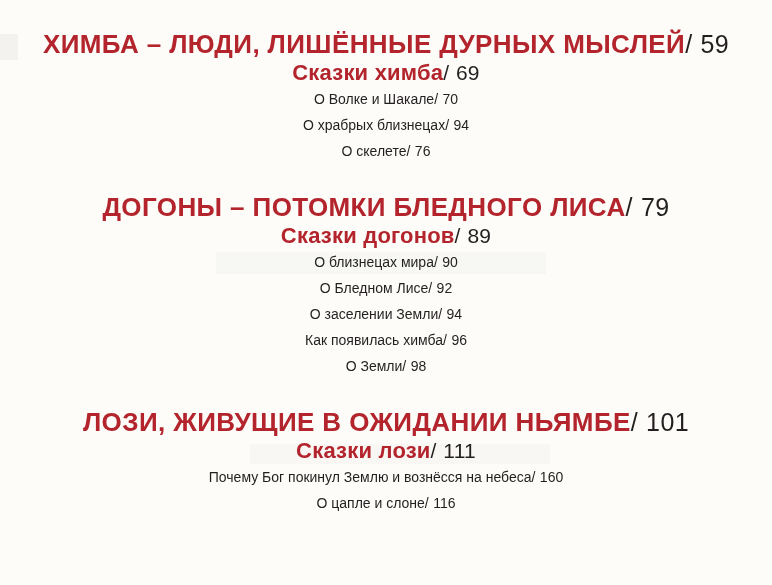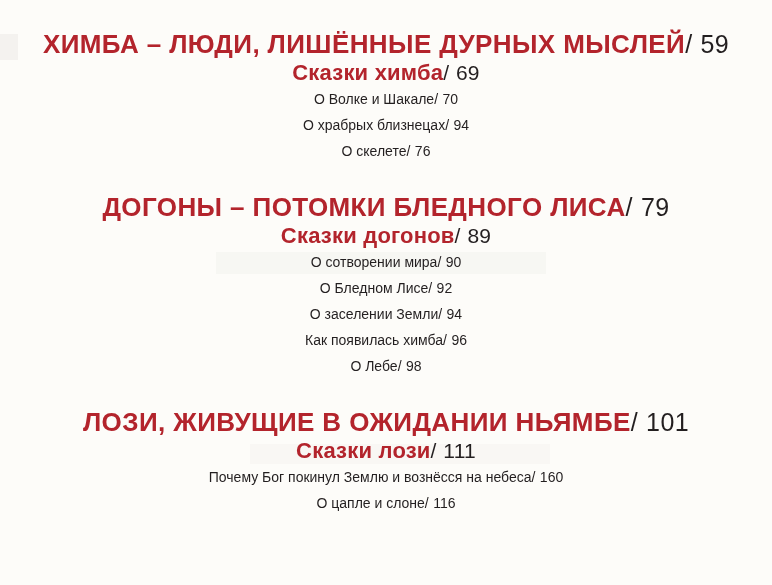--- a/index.html
+++ b/index.html
@@ -81,25 +81,25 @@
     <p class="line heading"><span class="red">ХИМБА – ЛЮДИ, ЛИШЁННЫЕ ДУРНЫХ МЫСЛЕЙ</span><span class="sep">/</span><span class="pg">59</span></p>
     <p class="line subheading"><span class="red">Сказки химба</span><span class="sep">/</span><span class="pg">69</span></p>
     <p class="line entry"><span>О Волке и Шакале</span><span class="sep">/</span><span class="pg">70</span></p>
     <p class="line entry"><span>О храбрых близнецах</span><span class="sep">/</span><span class="pg">94</span></p>
     <p class="line entry"><span>О скелете</span><span class="sep">/</span><span class="pg">76</span></p>
   </section>
 
   <section class="toc-section">
     <p class="line heading"><span class="red">ДОГОНЫ – ПОТОМКИ БЛЕДНОГО ЛИСА</span><span class="sep">/</span><span class="pg">79</span></p>
     <p class="line subheading"><span class="red">Сказки догонов</span><span class="sep">/</span><span class="pg">89</span></p>
-    <p class="line entry"><span>О сотворении мира</span><span class="sep">/</span><span class="pg">90</span></p>
+    <p class="line entry"><span>О близнецах мира</span><span class="sep">/</span><span class="pg">90</span></p>
     <p class="line entry"><span>О Бледном Лисе</span><span class="sep">/</span><span class="pg">92</span></p>
     <p class="line entry"><span>О заселении Земли</span><span class="sep">/</span><span class="pg">94</span></p>
     <p class="line entry"><span>Как появилась химба</span><span class="sep">/</span><span class="pg">96</span></p>
-    <p class="line entry"><span>О Лебе</span><span class="sep">/</span><span class="pg">98</span></p>
+    <p class="line entry"><span>О Земли</span><span class="sep">/</span><span class="pg">98</span></p>
   </section>
 
   <section class="toc-section">
     <p class="line heading"><span class="red">ЛОЗИ, ЖИВУЩИЕ В ОЖИДАНИИ НЬЯМБЕ</span><span class="sep">/</span><span class="pg">101</span></p>
     <p class="line subheading"><span class="red">Сказки лози</span><span class="sep">/</span><span class="pg">111</span></p>
     <p class="line entry"><span>Почему Бог покинул Землю и вознёсся на небеса</span><span class="sep">/</span><span class="pg">160</span></p>
     <p class="line entry"><span>О цапле и слоне</span><span class="sep">/</span><span class="pg">116</span></p>
   </section>
 
 </div>

